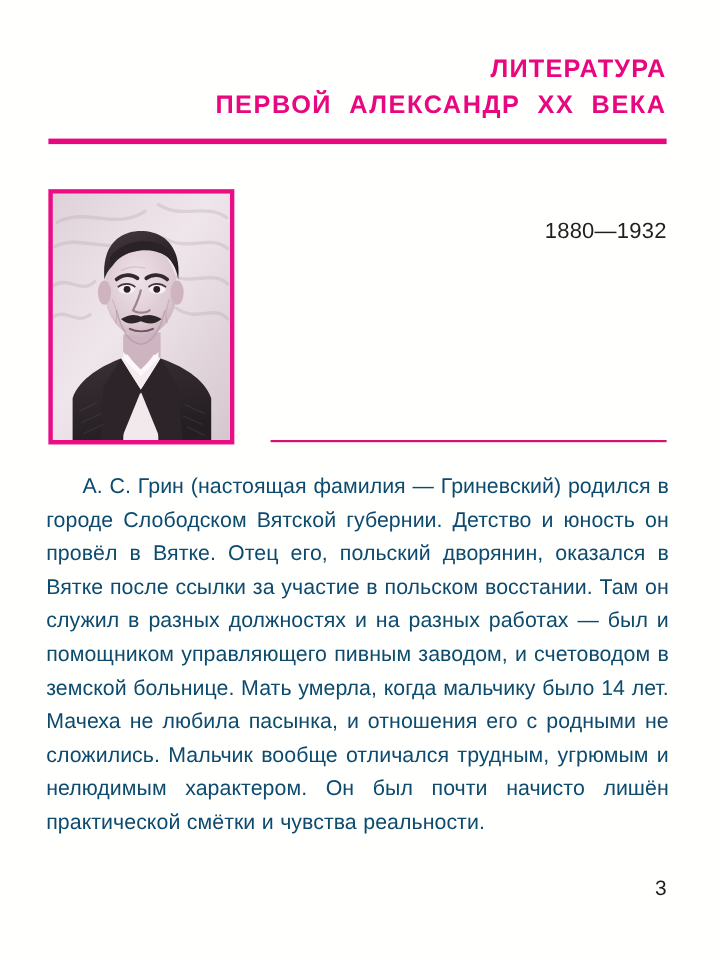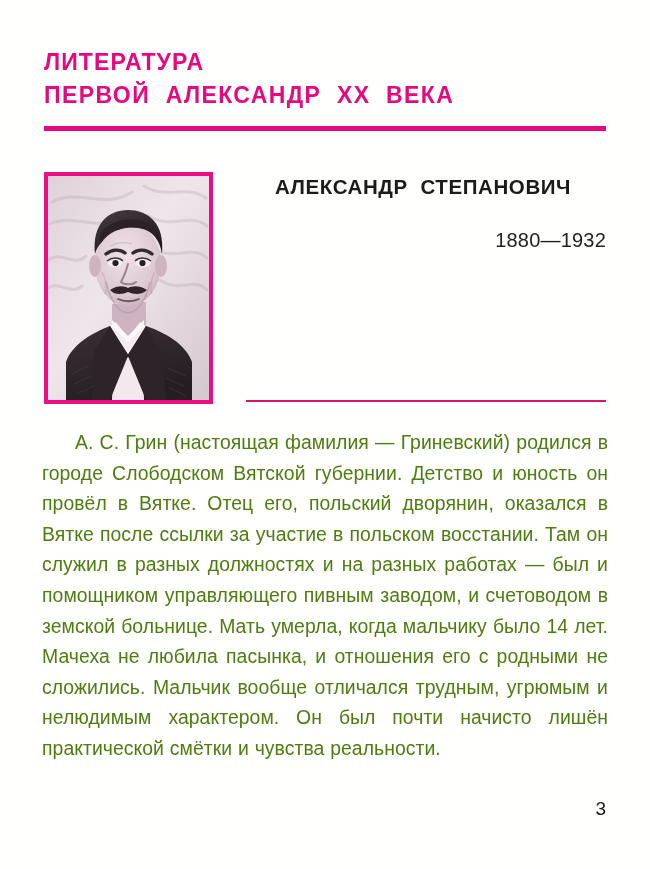--- a/index.html
+++ b/index.html
@@ -21,21 +21,21 @@
     inset: 0;
     background: #fffffe;
   }
 
   
   .section-header {
     position: absolute;
     left: 44px;
     top: 46px;
     width: 562px;
-    text-align: left;
+    text-align: right;
   }
   .section-header .hline {
     display: block;
     color: #E8077F;
     font-weight: bold;
     font-size: 23px;
     line-height: 33px;
     letter-spacing: 1.1px;
     white-space: pre;
   }
@@ -112,21 +112,21 @@
   
   .body-text {
     position: absolute;
     left: 42px;
     top: 427px;
     width: 566px;
     margin: 0;
     text-align: justify;
     text-justify: inter-word;
     text-indent: 33px;
-    color: #4d7c0f;
+    color: #0c4a6e;
     font-size: 19.4px;
     line-height: 30.6px;
     letter-spacing: 0.05px;
     word-spacing: 0.4px;
     hyphens: none;
   }
 
   
   .folio {
     position: absolute;
@@ -234,21 +234,21 @@
         <path d="M26 208 L 44 200"></path>
         <path d="M28 218 L 46 210"></path>
         <path d="M120 192 L 138 200"></path>
         <path d="M118 202 L 136 210"></path>
         <path d="M122 212 L 138 220"></path>
       </g>
     </svg>
   </div>
 
   <div class="author-block">
-    <h1 class="author-name"><span>АЛЕКСАНДР  СТЕПАНОВИЧ</span></h1>
+    <h1 class="author-name"></h1>
     <p class="author-dates">1880—1932</p>
   </div>
 
   <div class="author-rule"></div>
 
   <p class="body-text">А. С. Грин (настоящая фамилия — Гриневский) родился в городе Слободском Вятской губернии. Детство и юность он провёл в Вятке. Отец его, польский дворянин, оказался в Вятке после ссылки за участие в польском восстании. Там он служил в разных должностях и на разных работах — был и помощником управляющего пивным заводом, и счетоводом в земской больнице. Мать умерла, когда мальчику было 14 лет. Мачеха не любила пасынка, и отношения его с родными не сложились. Мальчик вообще отличался трудным, угрюмым и нелюдимым характером. Он был почти начисто лишён практической смётки и чувства реальности.</p>
 
   <div class="folio">3</div>
 
 </div>

